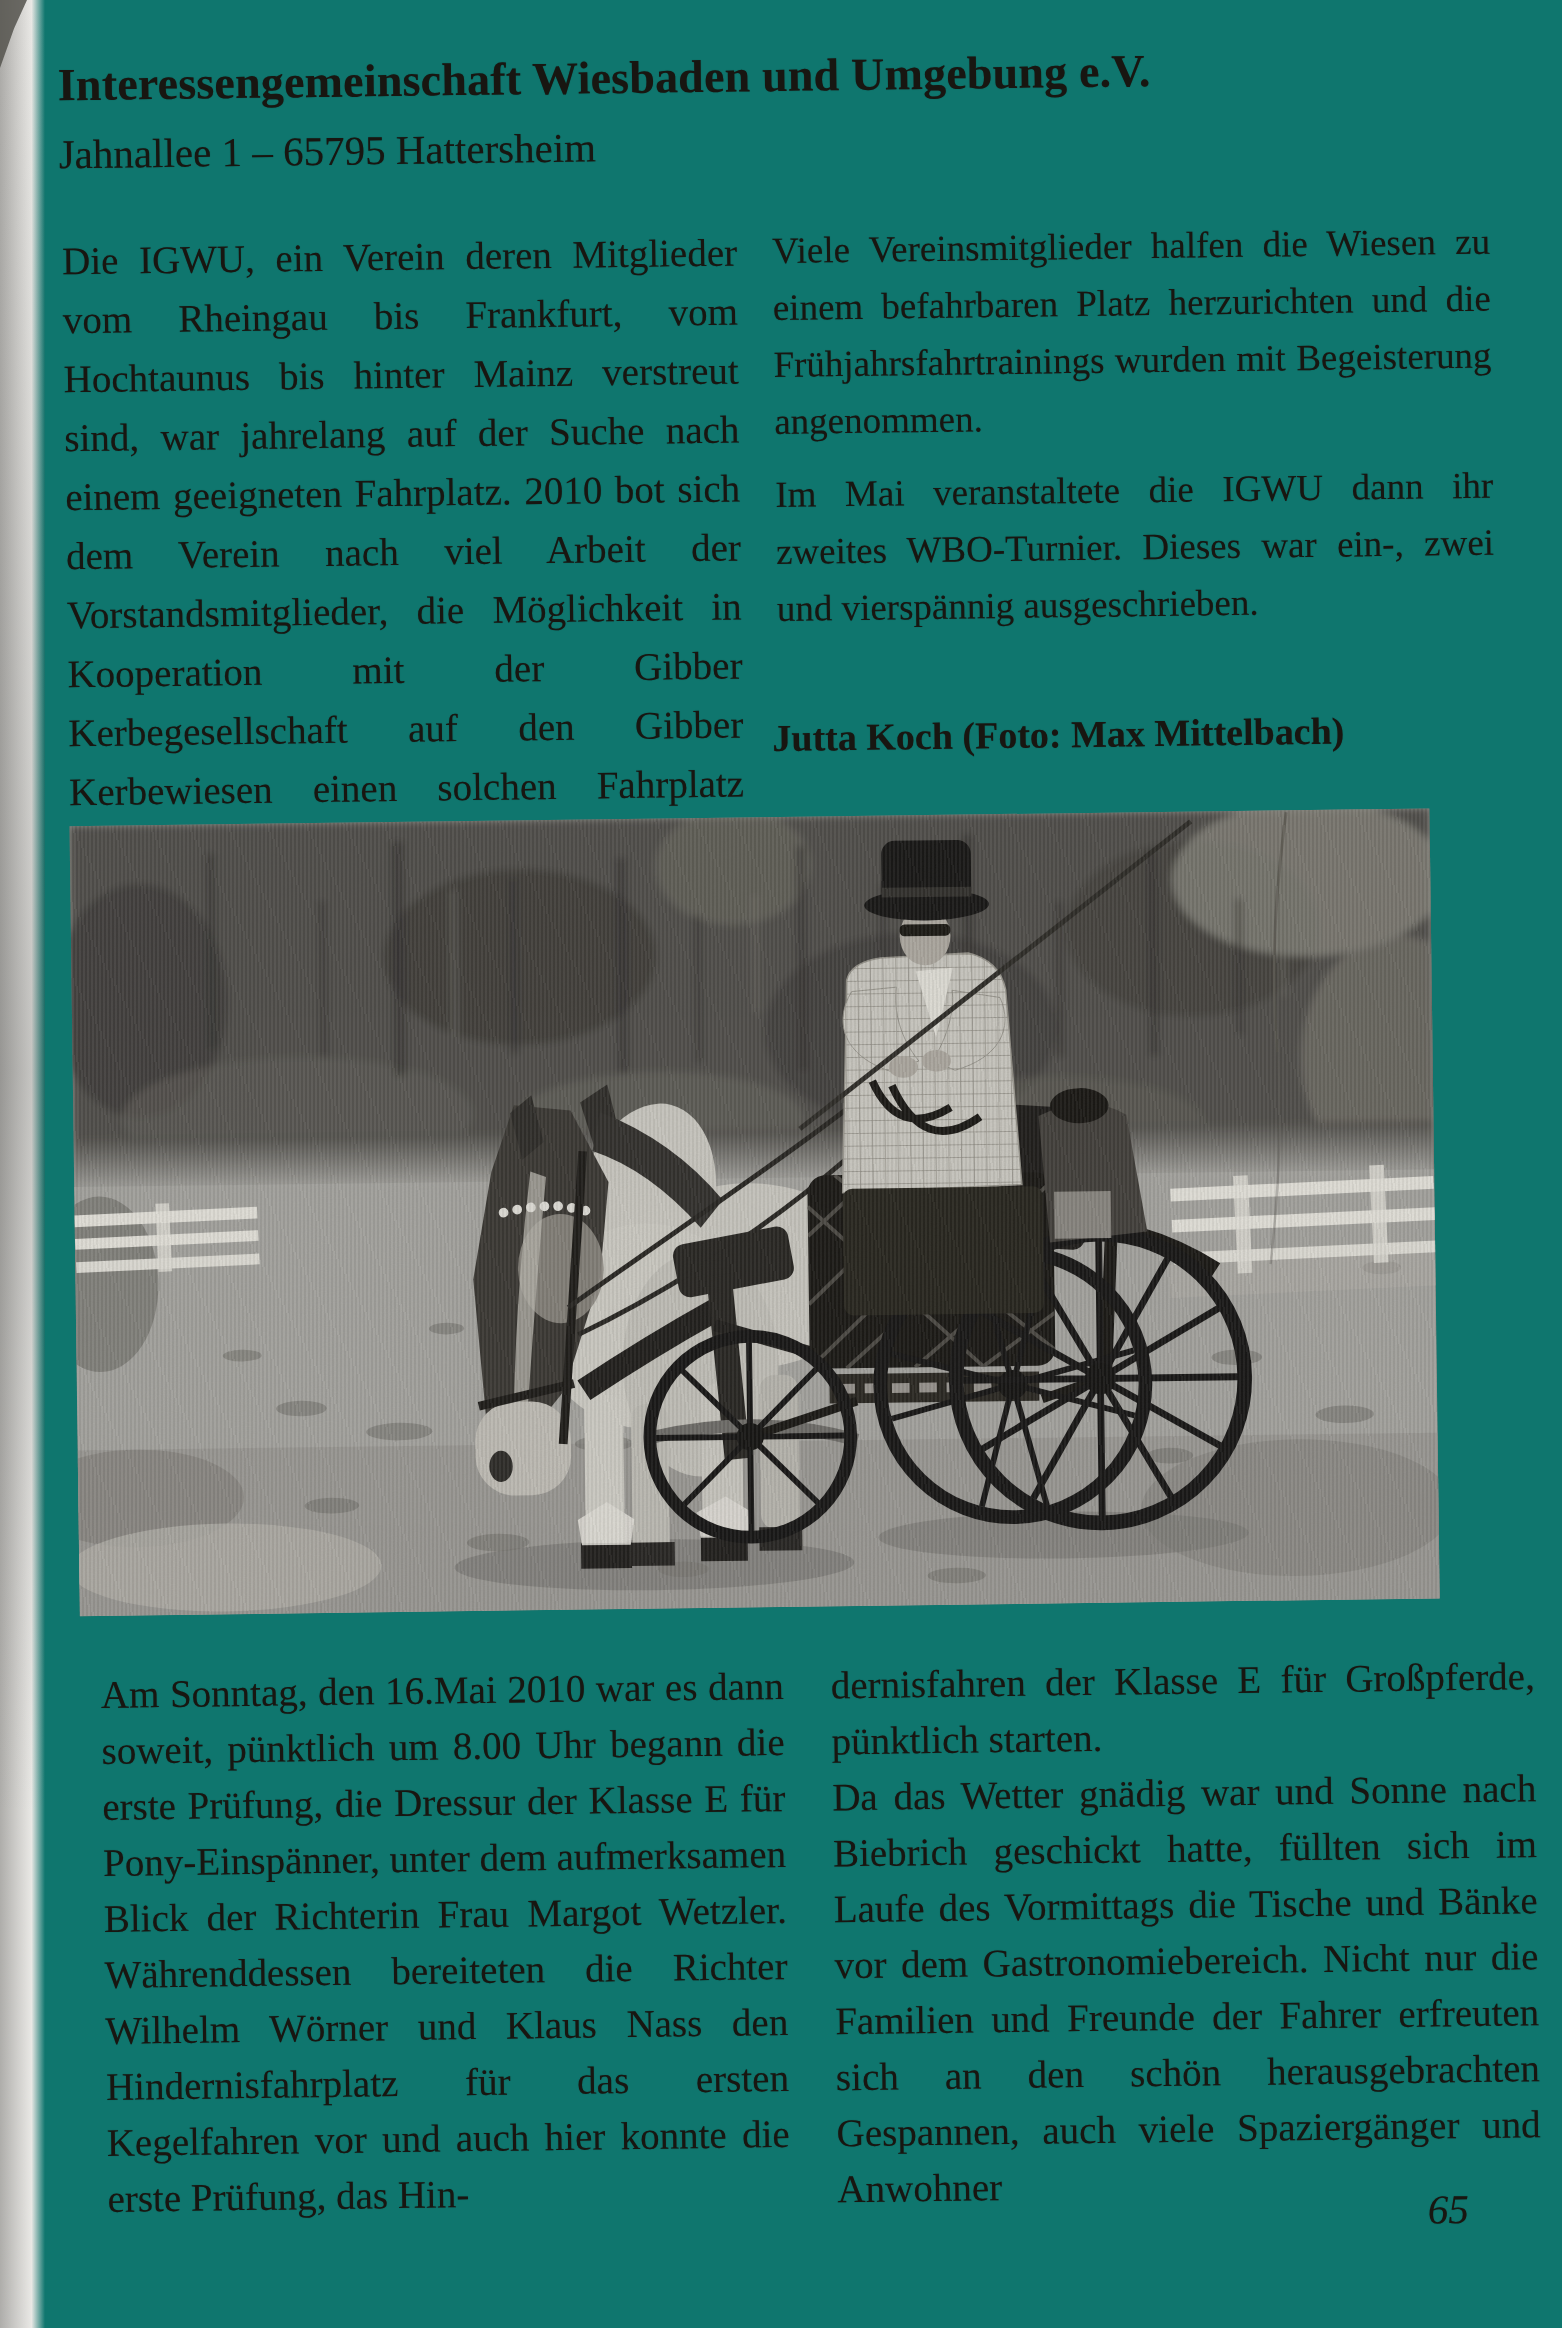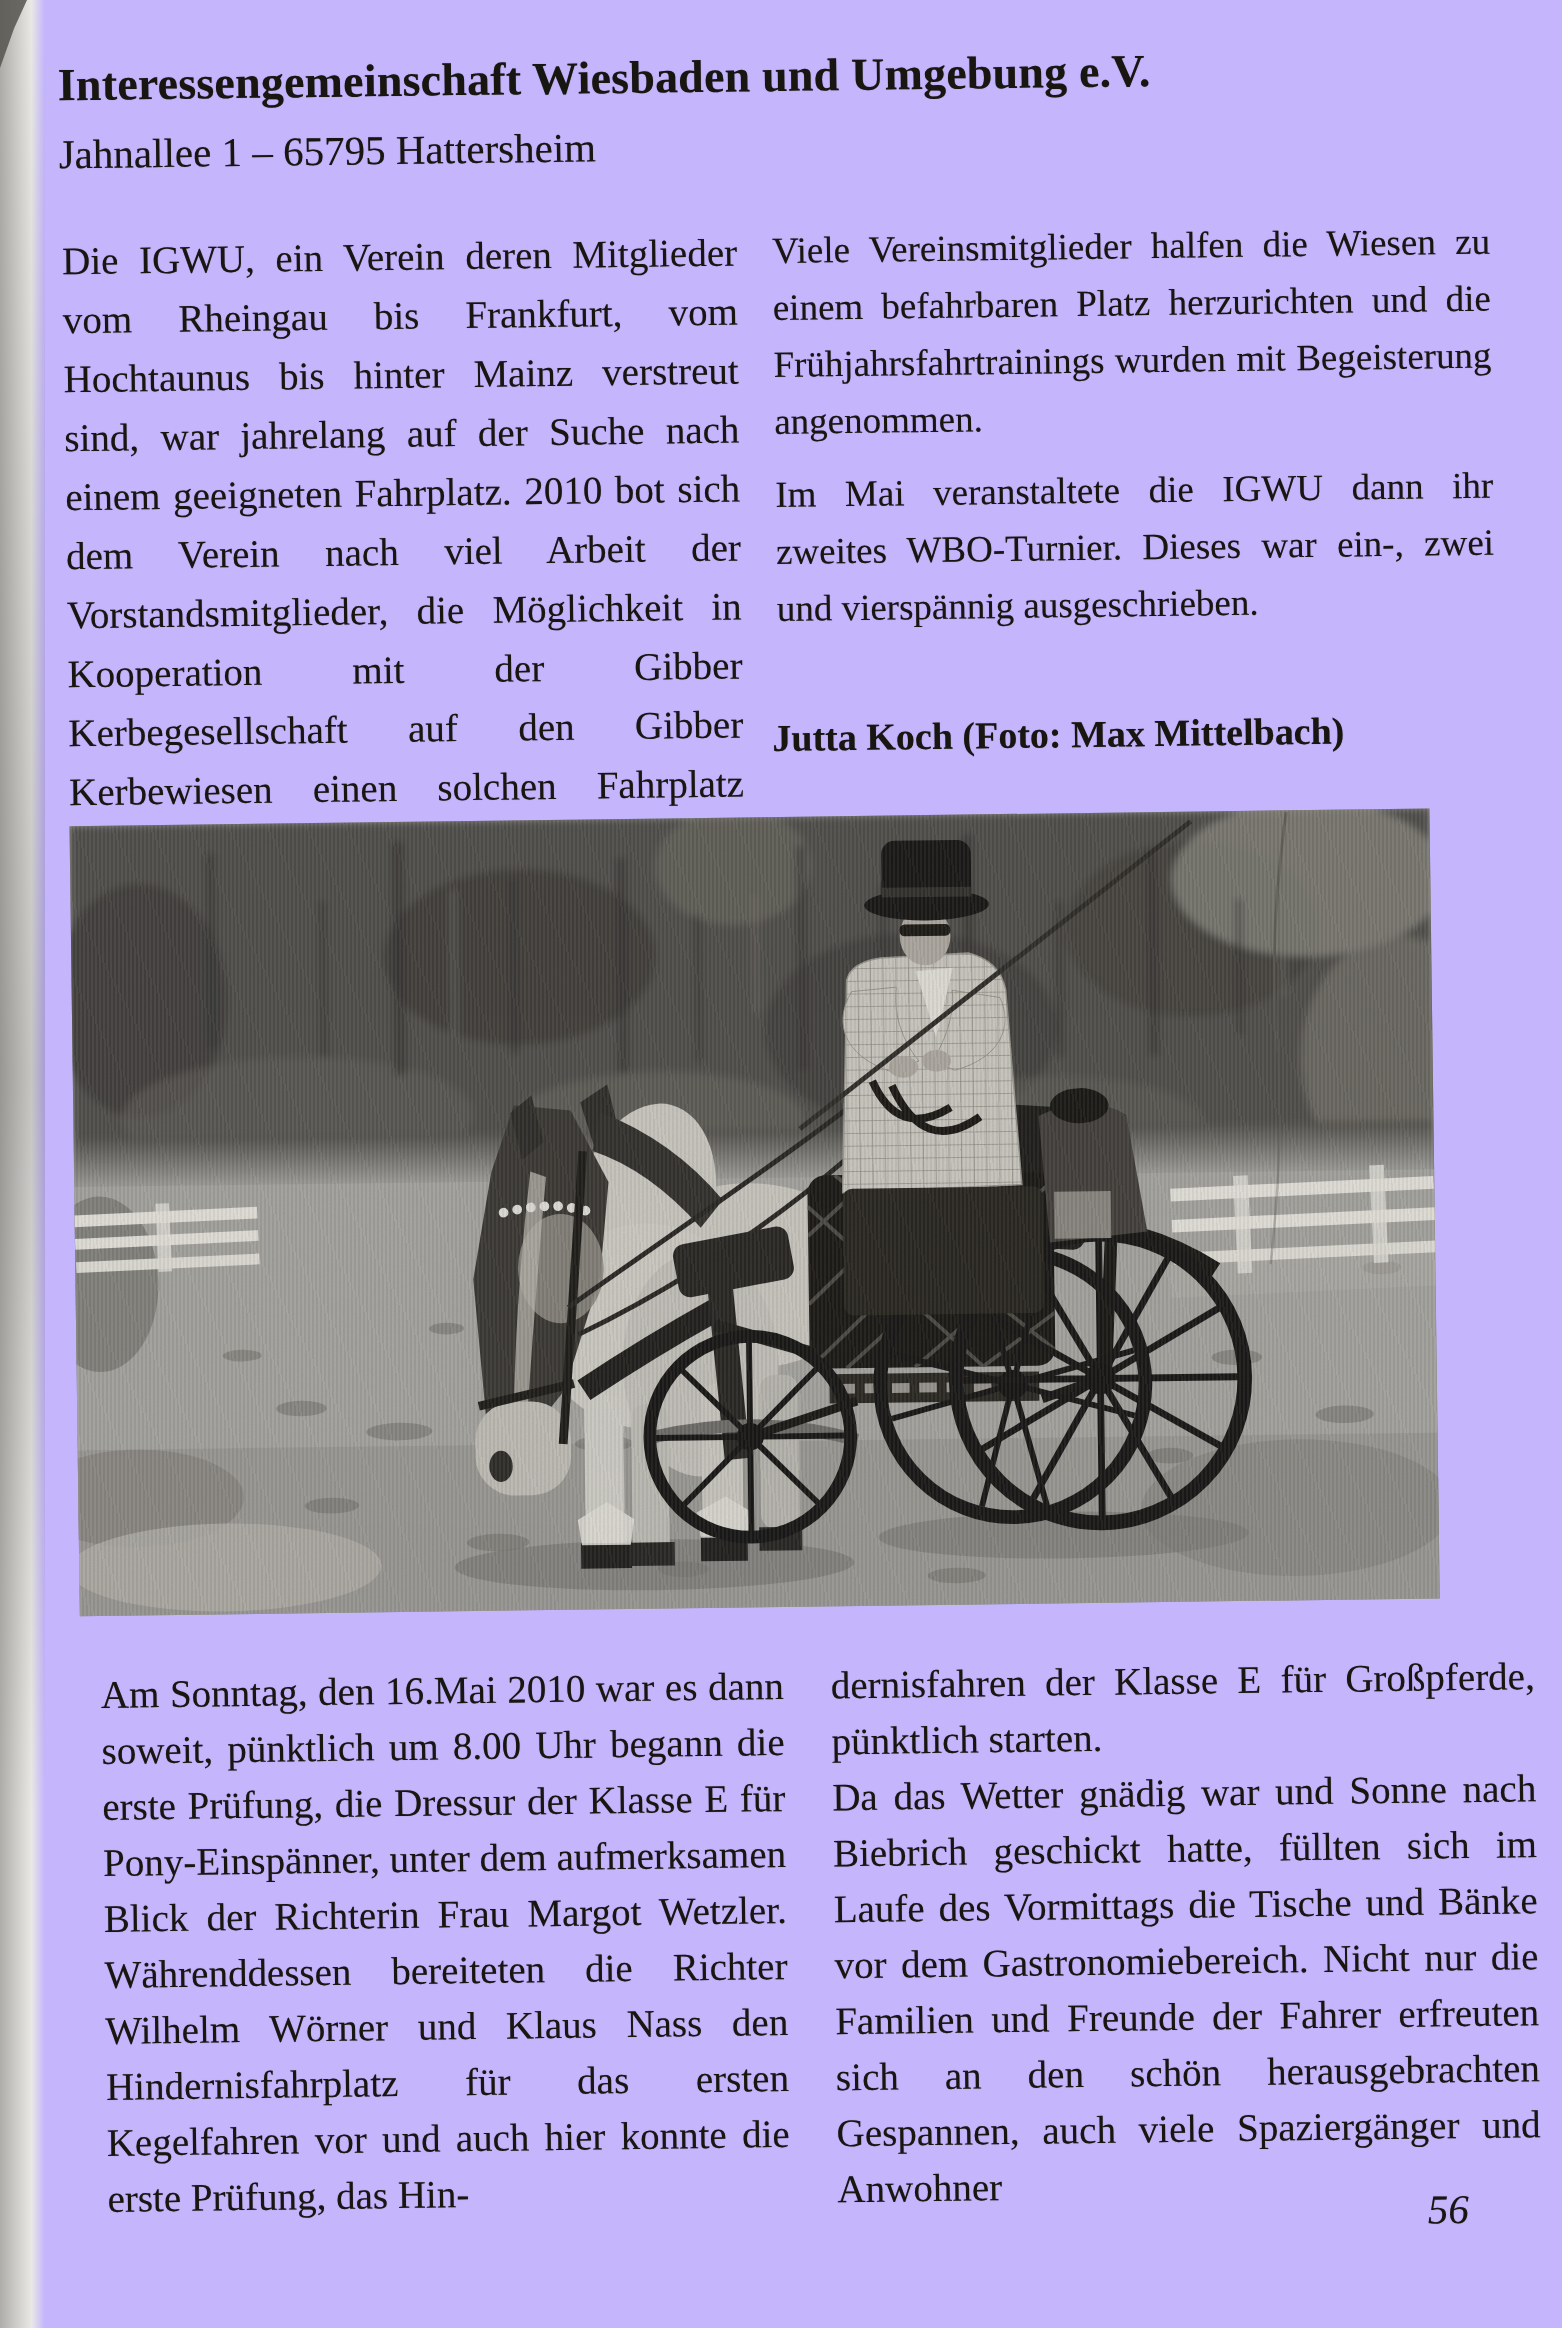--- a/index.html
+++ b/index.html
@@ -1,18 +1,18 @@
 <!DOCTYPE html>
 <html><head>
 <meta charset="utf-8">
 <style>
   html,body{margin:0;padding:0;background:#6e6e6c;}
   .page{
     position:relative; width:1562px; height:2329px; margin:0 auto;
-    background:#c4b5fd; overflow:hidden;
+    background:#0f766e; overflow:hidden;
     font-family:"Liberation Serif","DejaVu Serif",serif; color:#181611;
   }
   .gutter{position:absolute;left:0;top:0;width:45px;height:100%;
     background:linear-gradient(90deg,#aeadaa 0,#cfcecb 38%,#e9e8e5 70%,rgba(251,250,247,0) 100%);}
   .gutter::after{content:"";position:absolute;inset:0;
     background:linear-gradient(180deg,rgba(0,0,0,0) 0%,rgba(70,70,68,.22) 46%,rgba(0,0,0,0) 78%);}
   .corner{position:absolute;left:0;top:0;width:27px;height:68px;background:#55534d;
     clip-path:polygon(0 0,100% 0,52% 42%,0 100%);opacity:.85;}
   .content{position:absolute;inset:0;transform:rotate(-0.75deg);
     text-shadow:0 0 0.8px rgba(24,22,17,0.45);}
@@ -273,16 +273,16 @@
     </figure>
 
     <section class="cols-bottom">
       <p class="colL">Am Sonntag, den 16.Mai 2010 war es dann soweit, pünktlich um 8.00 Uhr begann die erste Prüfung, die Dressur der Klasse E für Pony-Einspänner, unter dem aufmerksamen Blick der Richterin Frau Margot Wetzler. Währenddessen bereiteten die Richter Wilhelm Wörner und Klaus Nass den Hindernisfahrplatz für das ersten Kegelfahren vor und auch hier konnte die erste Prüfung, das Hin-</p>
       <div class="colR">
         <p>dernisfahren der Klasse E für Großpferde, pünktlich starten.</p>
         <p style="margin-top:0">Da das Wetter gnädig war und Sonne nach Biebrich geschickt hatte, füllten sich im Laufe des Vormittags die Tische und Bänke vor dem Gastronomiebereich. Nicht nur die Familien und Freunde der Fahrer erfreuten sich an den schön herausgebrachten Gespannen, auch viele Spaziergänger und Anwohner</p>
       </div>
     </section>
 
-    <div class="pageno">56</div>
+    <div class="pageno">65</div>
   </div>
 </div>
 
 
 </body></html>

